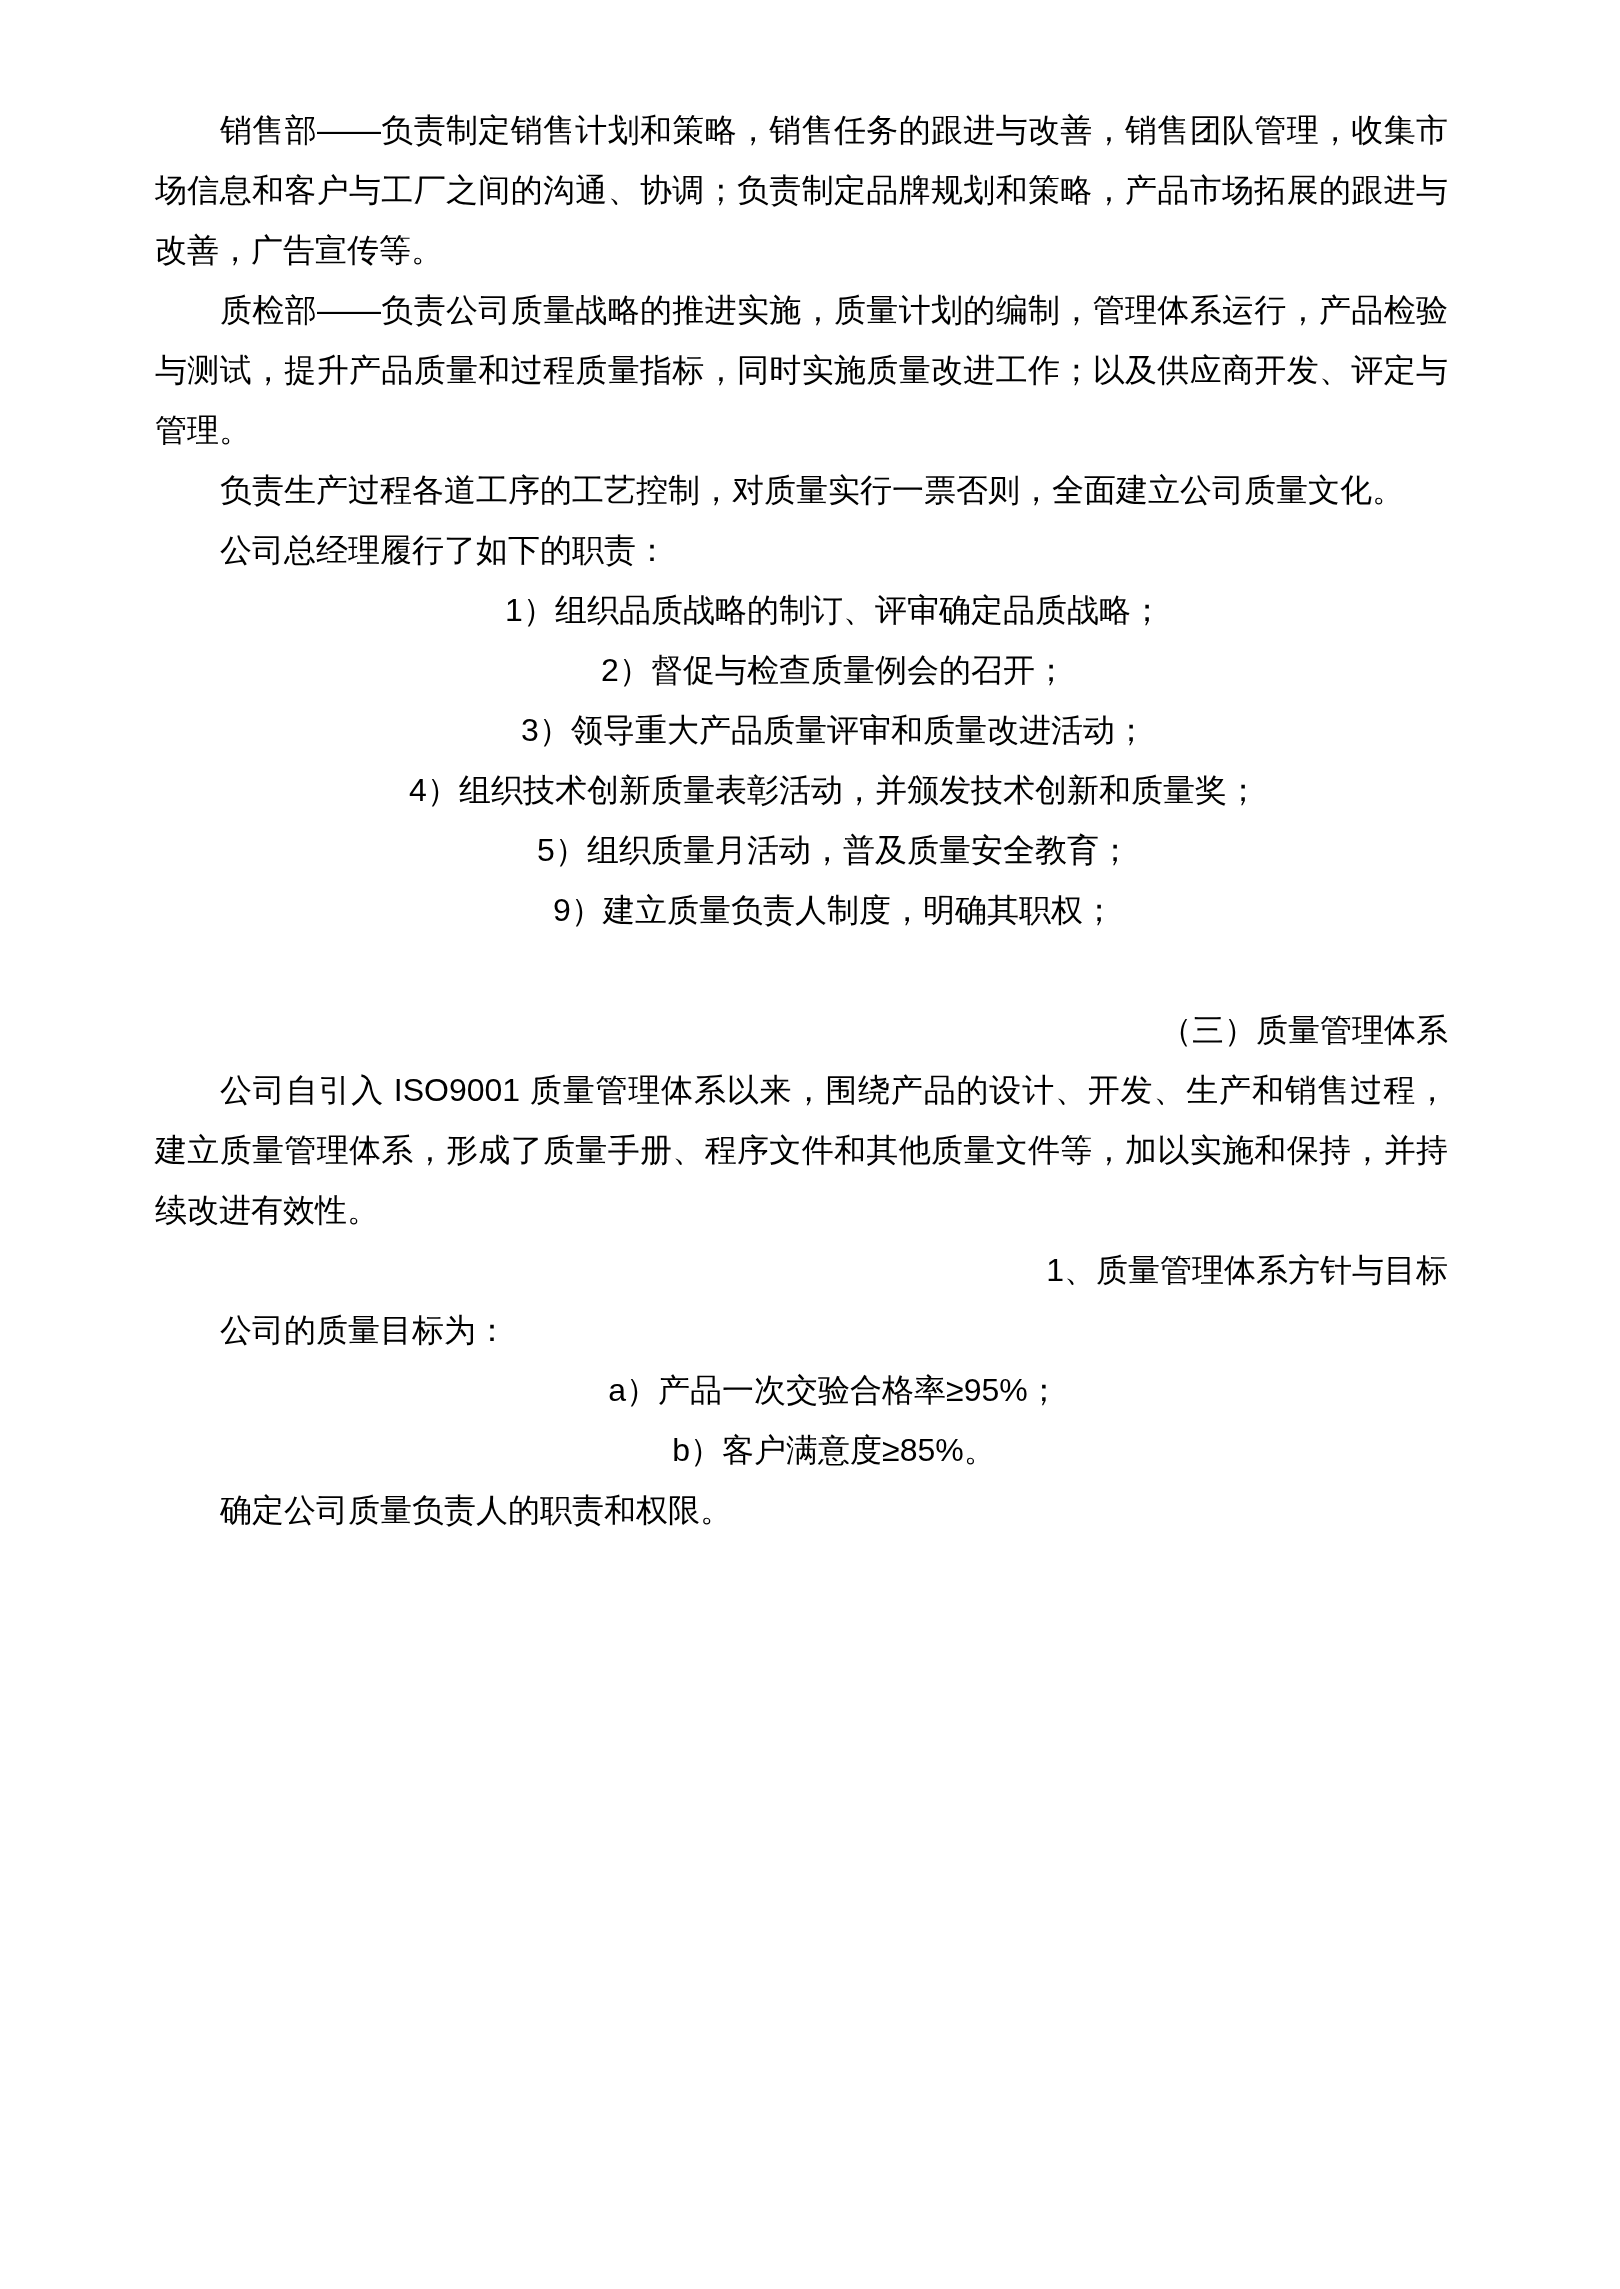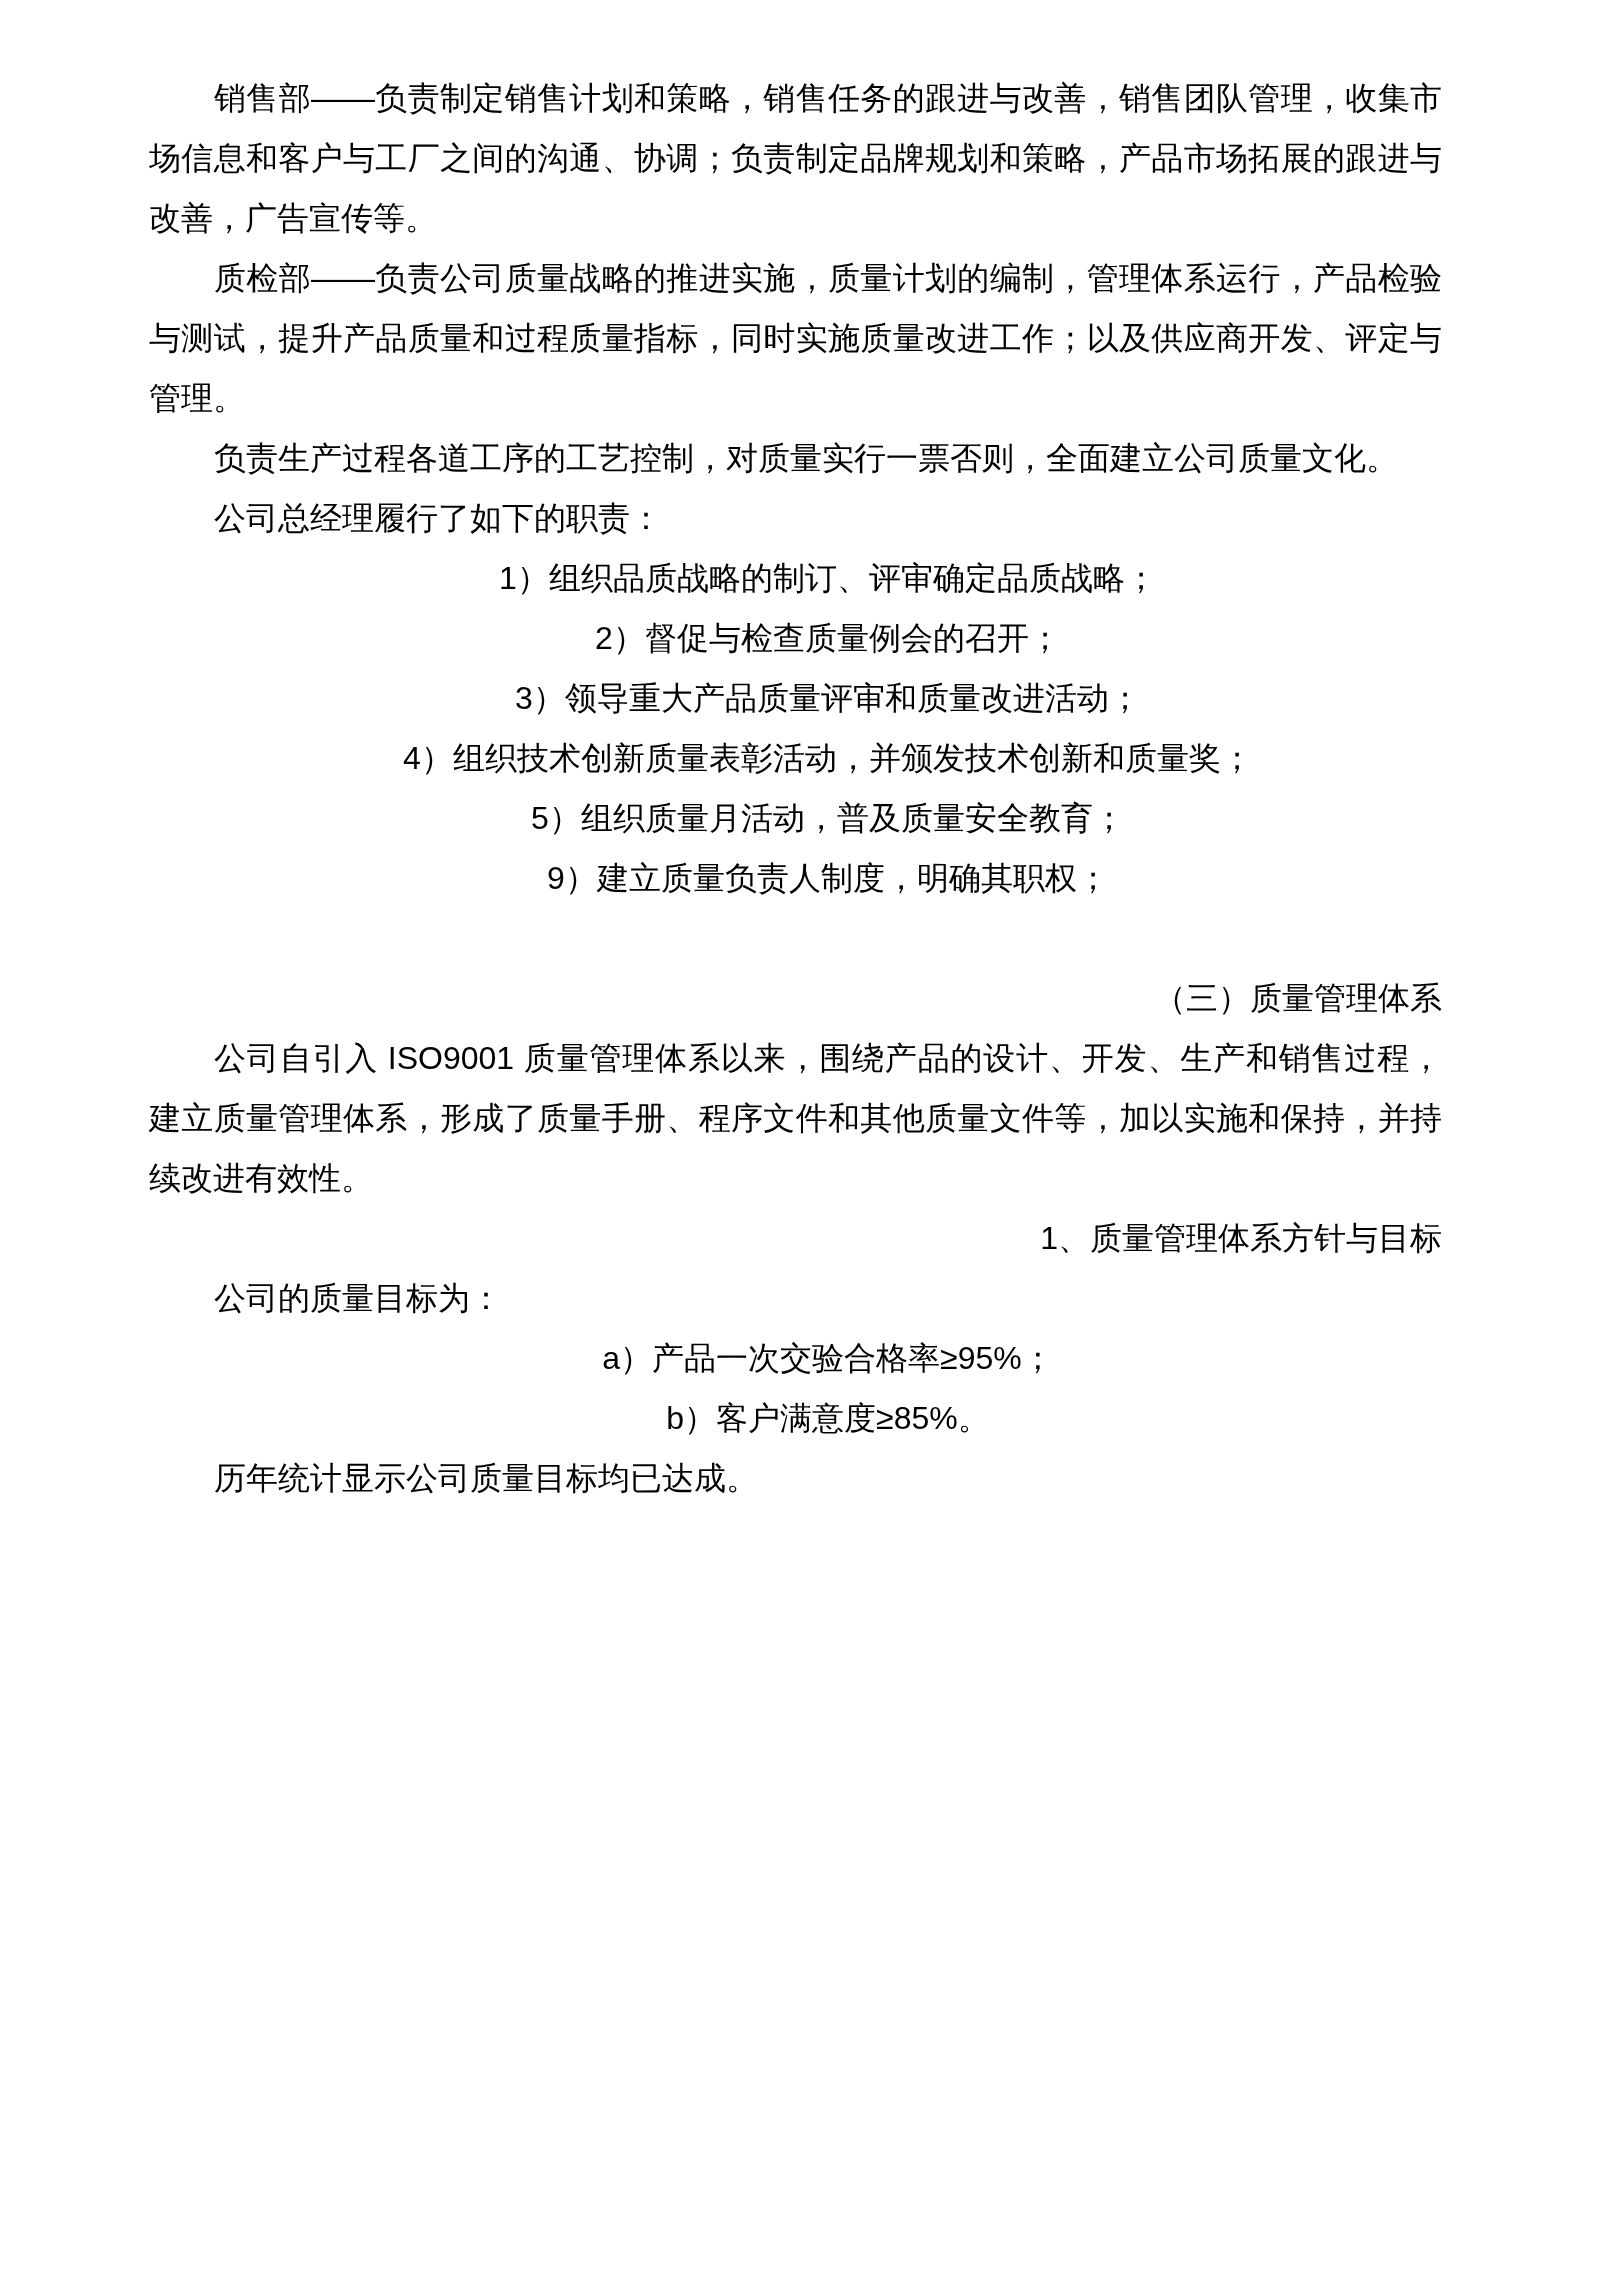--- a/index.html
+++ b/index.html
@@ -10,23 +10,23 @@
   body {
     width: 1620px;
     height: 2290px;
     position: relative;
     overflow: hidden;
     font-family: "Liberation Sans", "DejaVu Sans", sans-serif;
   }
   .page {
     position: absolute;
     top: 0;
-    left: 149px;
+    left: 155px;
     width: 1293px;
-    padding-top: 68px;
+    padding-top: 100px;
     color: #000000;
   }
   .page p {
     margin: 0;
     font-size: 32px;
     line-height: 60px;
     letter-spacing: 0px;
     color: #000000;
     word-break: break-all;
     overflow-wrap: break-word;
@@ -63,15 +63,15 @@
     <p class="list">4）组织技术创新质量表彰活动，并颁发技术创新和质量奖；</p>
     <p class="list">5）组织质量月活动，普及质量安全教育；</p>
     <p class="list">9）建立质量负责人制度，明确其职权；</p>
     <div class="spacer"></div>
     <p class="heading">（三）质量管理体系</p>
     <p class="para">公司自引入 ISO9001 质量管理体系以来，围绕产品的设计、开发、生产和销售过程，建立质量管理体系，形成了质量手册、程序文件和其他质量文件等，加以实施和保持，并持续改进有效性。</p>
     <p class="heading">1、质量管理体系方针与目标</p>
     <p class="para">公司的质量目标为：</p>
     <p class="list">a）产品一次交验合格率≥95%；</p>
     <p class="list">b）客户满意度≥85%。</p>
-    <p class="para">历年统计显示公司质量目标均已达成。</p>
+    <p class="para">确定公司质量负责人的职责和权限。</p>
   </div>
 
 
 </body></html>

